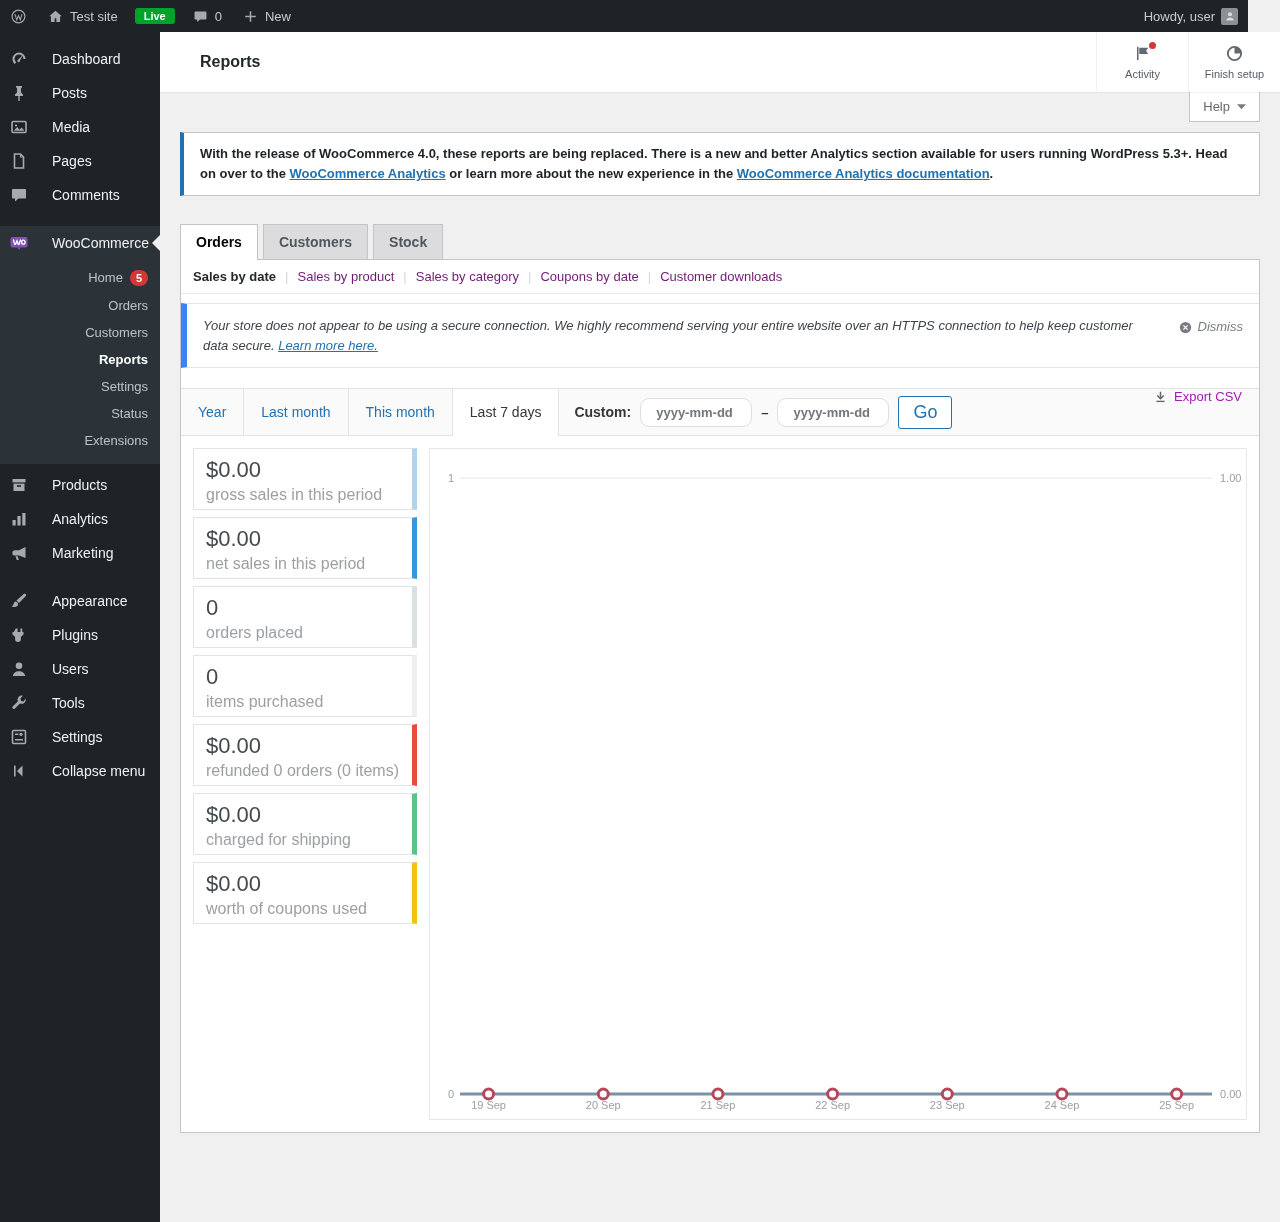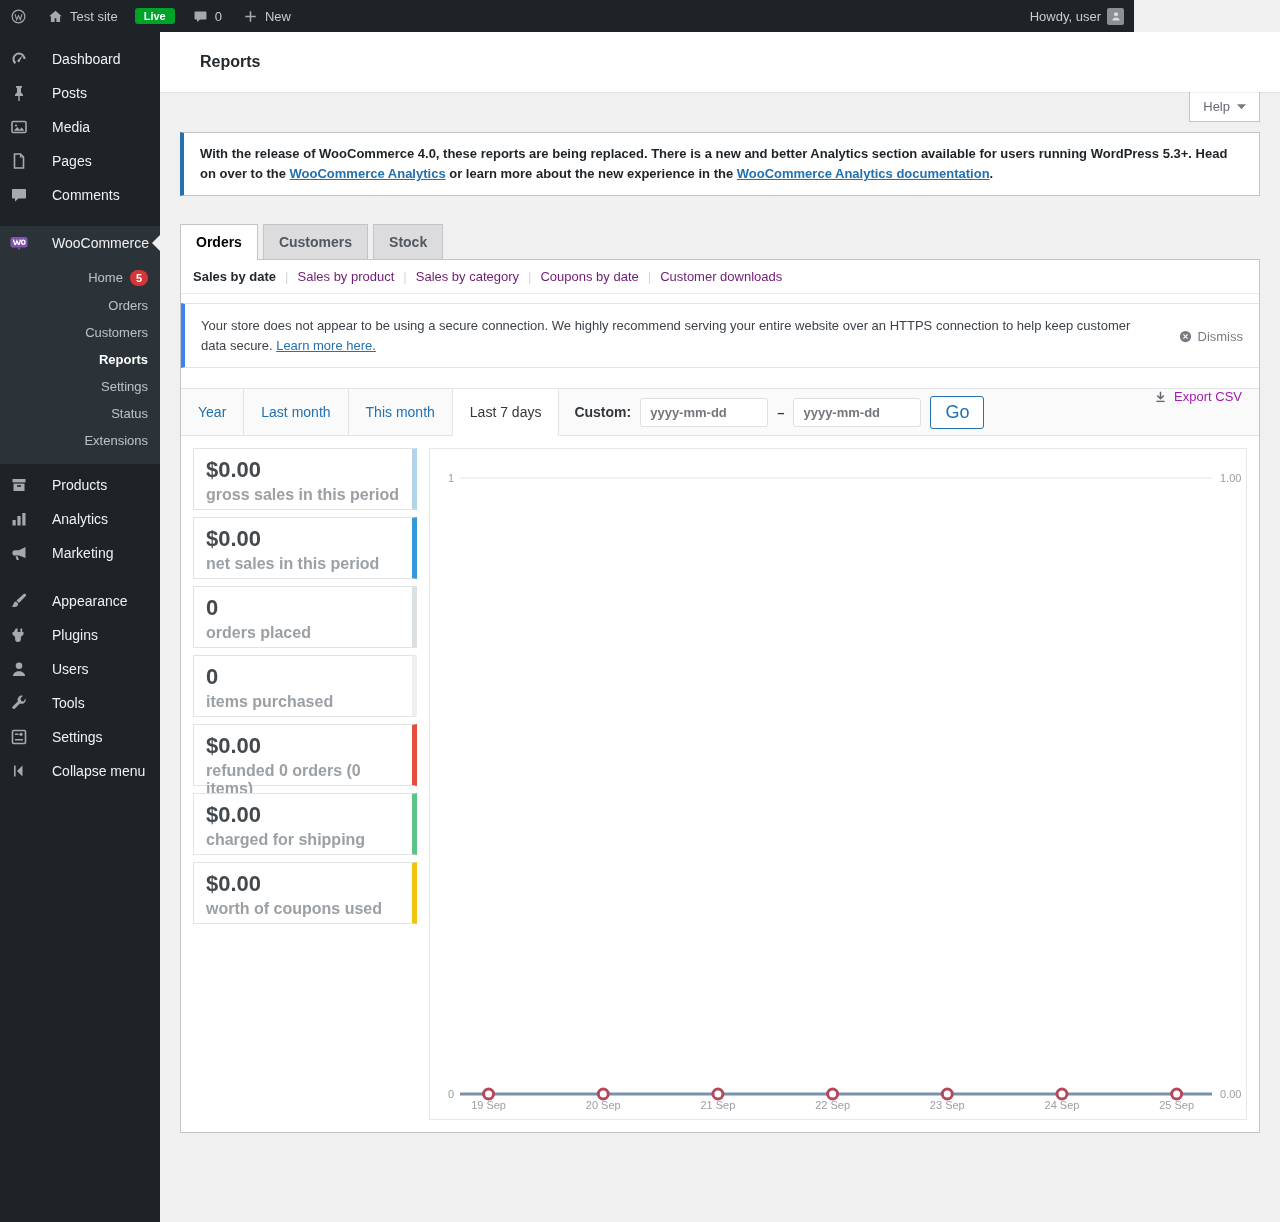--- a/index.html
+++ b/index.html
@@ -2,21 +2,21 @@
 <html><head>
 <meta charset="utf-8">
 <style>
   *{box-sizing:border-box;margin:0;padding:0;}
   html,body{width:1280px;height:1222px;overflow:hidden;}
   body{font-family:"Liberation Sans","DejaVu Sans",sans-serif;background:#f0f0f1;position:relative;color:#3c434a;font-size:13px;}
   a{text-decoration:none;color:inherit;cursor:pointer;}
   svg{display:block;}
 
   
-  .adminbar{position:absolute;top:0;left:0;width:1134px;height:32px;background:#1d2327;display:flex;align-items:stretch;font-size:13px;color:#c8cbcf;z-index:40;}
+  .adminbar{position:absolute;top:0;left:0;width:1248px;height:32px;background:#1d2327;display:flex;align-items:stretch;font-size:13px;color:#c8cbcf;z-index:40;}
   .ab-item{display:flex;align-items:center;gap:6px;padding:0 10px;color:#c8cbcf;}
   .ab-ic{width:17px;height:17px;color:#a7aaad;flex:none;}
   .ab-ic svg{width:100%;height:100%;}
   .live-badge{align-self:center;margin:0 7px;background:#00a32a;color:#fff;font-size:11px;font-weight:700;padding:2px 9px;border-radius:3px;}
   .ab-right{margin-left:auto;display:flex;}
   .avatar{width:17px;height:17px;border-radius:2px;background:#8c8f94;display:flex;align-items:center;justify-content:center;}
   .avatar svg{width:12px;height:12px;color:#dcdcde;}
 
   
   .sidebar{position:absolute;top:32px;left:0;width:160px;height:1190px;background:#1d2327;font-size:14px;color:#f0f0f1;}
@@ -51,41 +51,41 @@
   .nav-tabs{margin:28px 20px 0;display:flex;gap:5px;position:relative;z-index:2;}
   .nav-tab{padding:9px 15px;background:#dcdcde;border:1px solid #c3c4c7;border-bottom:none;font-size:14px;font-weight:600;color:#50575e;cursor:pointer;}
   .nav-tab.active{background:#fff;color:#000;margin-bottom:-1px;padding-bottom:10px;}
 
   .panel{margin:0 20px;background:#fff;border:1px solid #c3c4c7;position:relative;z-index:1;}
   .subnav{display:flex;align-items:center;gap:9px;padding:9px 12px;font-size:13px;border-bottom:1px solid #ececec;}
   .subnav a{color:#701a75;}
   .subnav .active{color:#23282d;font-weight:700;}
   .subnav .sep{color:#d5d7da;}
 
-  .panel-notice{margin:9px 0 20px;border-top:1px solid #e2e4e7;border-bottom:1px solid #e2e4e7;border-left:4px solid #3b82f6;padding:12px 16px;display:flex;align-items:center;gap:20px;font-size:13px;line-height:1.5;color:#3c434a;}
+  .panel-notice{margin:9px 0 20px;border-top:1px solid #e2e4e7;border-bottom:1px solid #e2e4e7;border-left:6px solid #3b82f6;padding:12px 16px;display:flex;align-items:flex-start;gap:20px;font-size:13px;line-height:1.5;color:#3c434a;font-style:italic;}
   .panel-notice .txt{flex:1;}
   .panel-notice a{color:#2271b1;text-decoration:underline;}
   .dismiss{flex:none;display:flex;align-items:center;gap:5px;color:#787c82;margin-top:1px;cursor:pointer;}
   .dismiss svg{width:15px;height:15px;color:#787c82;}
 
   .filter-bar{display:flex;align-items:stretch;height:48px;background:#fafafa;border-top:1px solid #e2e4e7;border-bottom:1px solid #e2e4e7;}
   .range{display:flex;align-items:center;padding:0 17px;border-right:1px solid #e2e4e7;font-size:14px;color:#2271b1;cursor:pointer;position:relative;}
   .range.active{background:#fff;color:#32373c;}
   .range.active::after{content:"";position:absolute;left:0;right:0;bottom:-1px;height:1px;background:#fff;}
   .custom{display:flex;align-items:center;gap:9px;padding:0 15px;font-size:13px;}
   .custom-label{font-size:14px;font-weight:700;color:#32373c;}
-  .date-input{width:128px;padding:6px 9px;border:1px solid #dfdfdf;border-radius:3px;background:#fff;font:inherit;font-size:13px;color:#32373c;}
+  .date-input{width:112px;padding:6px 15px;border:1px solid #dfdfdf;border-radius:9px;background:#fff;font:inherit;font-size:13px;color:#32373c;}
   .date-input::placeholder{color:#72777c;font-weight:600;}
   .dash{color:#32373c;font-weight:600;}
   .go-btn{font:inherit;font-size:18px;padding:5px 14px;background:#fff;border:1px solid #2271b1;color:#2271b1;border-radius:3px;cursor:pointer;}
   .export{margin-left:auto;display:flex;align-items:flex-start;gap:6px;padding:0 17px;font-size:13px;color:#a21caf;cursor:pointer;}
   .export svg{width:15px;height:15px;color:#60696f;}
 
   .report-body{display:flex;gap:12px;padding:12px;}
-  .stats-col{width:224px;flex:none;display:flex;flex-direction:column;gap:7px;font-weight:bold;}
+  .stats-col{width:224px;flex:none;display:flex;flex-direction:column;gap:7px;}
   .stat-box{height:62px;background:#fff;border:1px solid #e3e3e3;border-right:5px solid #e3e3e3;padding:8px 12px;}
   .stat-value{font-size:22px;color:#44494d;}
   .stat-label{font-size:16px;color:#9ba0a5;margin-top:3px;}
   .chart-box{flex:none;width:818px;height:672px;border:1px solid #e8e8e8;background:#fff;}
   .axis{fill:#9aa0a5;font-size:11px;font-family:"Liberation Sans",sans-serif;}
 </style>
 </head>
 <body>
 
 <div class="adminbar">
@@ -287,20 +287,41 @@
         </span>
       <span>Collapse menu</span>
     </div>
   </div>
 </div>
 
 <div class="content">
 
   <div class="page-header">
     <span class="page-title">Reports</span>
+    <div class="header-tabs">
+      <div class="header-tab">
+        <span class="ic">
+          <svg viewBox="0 0 20 20" fill="currentColor">
+              <rect x="4.2" y="3" width="1.6" height="14"></rect>
+              <path d="M6.6 4h9.4l-2.2 3.2 2.2 3.3H6.6z"></path>
+            </svg>
+          <span class="red-dot"></span>
+        </span>
+        <span>Activity</span>
+      </div>
+      <div class="header-tab">
+        <span class="ic">
+          <svg viewBox="0 0 20 20">
+              <circle cx="10" cy="10" r="7" fill="none" stroke="currentColor" stroke-width="2"></circle>
+              <path d="M10 10V3a7 7 0 0 1 7 7z" fill="currentColor"></path>
+            </svg>
+        </span>
+        <span>Finish setup</span>
+      </div>
+    </div>
   </div>
 
   <div class="help-tab">
     <span>Help</span>
     <svg viewBox="0 0 10 10" fill="currentColor">
         <path d="M0 2.5l5 5.5 5-5.5z"></path>
       </svg>
   </div>
 
   <div class="notice">

